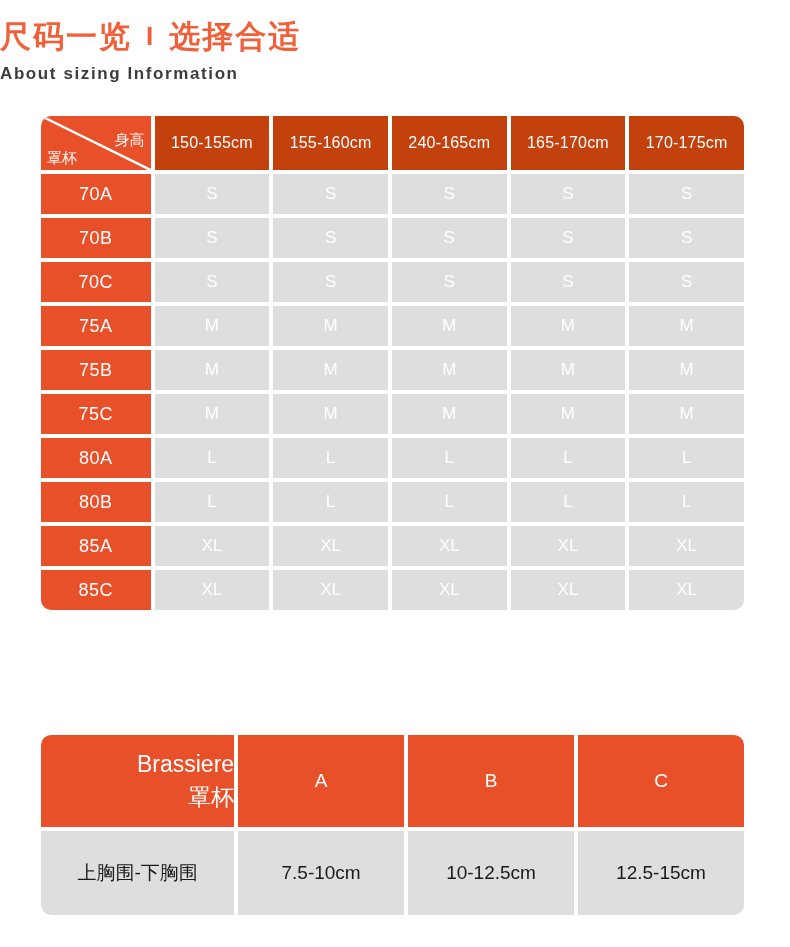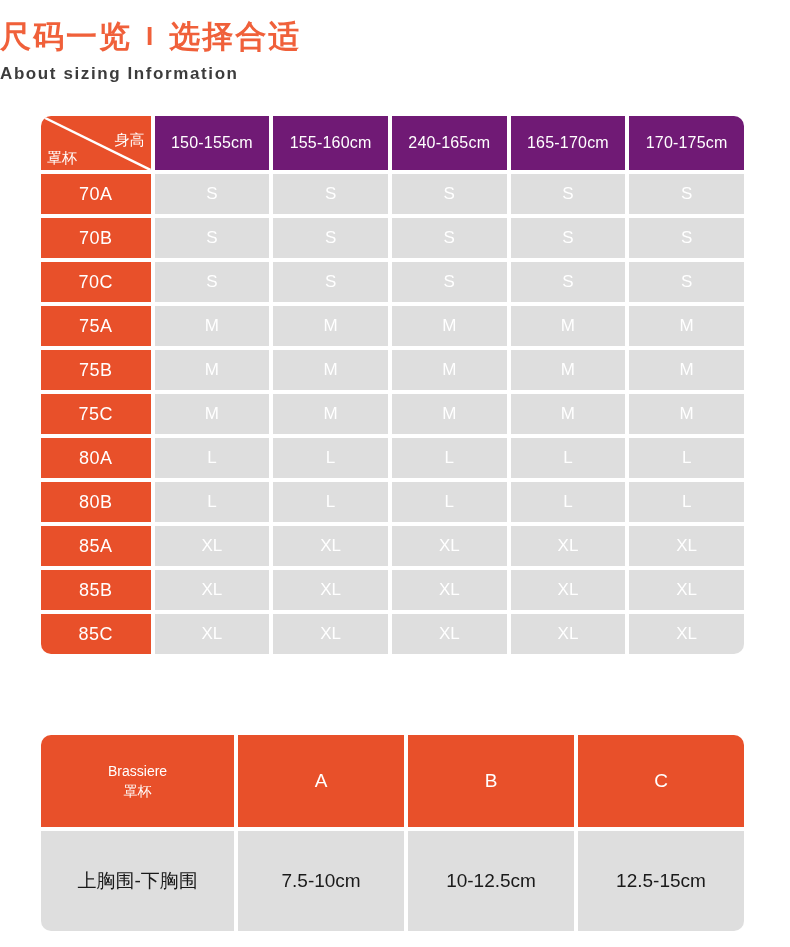--- a/index.html
+++ b/index.html
@@ -86,21 +86,21 @@
   .corner-cell .corner-bottom {
     position: absolute;
     left: 6px;
     bottom: 4px;
     color: #ffffff;
     font-size: 15px;
     line-height: 1.1;
   }
 
   .head-cell {
-    background: #701a75;
+    background: #c2410c;
     color: #ffffff;
     font-size: 16px;
     height: 54px !important;
     letter-spacing: 0.2px;
   }
   .head-cell.last-head { border-top-right-radius: 10px; }
 
   .row-label {
     background: #e8502a;
     color: #ffffff;
@@ -138,28 +138,29 @@
 
   .cup-head {
     background: #e8502a;
     color: #ffffff;
     height: 92px;
     font-size: 19px;
   }
   .cup-head.cup-head-label {
     border-top-left-radius: 10px;
     line-height: 1.45;
-    font-size: 14px;
+    font-size: 23px;
+    text-align: right;
   }
   .cup-head.cup-head-last { border-top-right-radius: 10px; }
 
   .cup-data {
     background: #dedede;
     color: #1a1a1a;
-    height: 100px;
+    height: 84px;
     font-size: 19px;
   }
   .cup-data.cup-data-first { border-bottom-left-radius: 10px; }
   .cup-data.cup-data-last  { border-bottom-right-radius: 10px; }
 </style>
 </head>
 <body>
 
 <div class="title-block">
   <div class="title-main">
@@ -259,28 +260,20 @@
     </tr>
     <tr>
       <td class="row-label">85A</td>
       <td class="data-cell">XL</td>
       <td class="data-cell">XL</td>
       <td class="data-cell">XL</td>
       <td class="data-cell">XL</td>
       <td class="data-cell">XL</td>
     </tr>
     <tr>
-      <td class="row-label">85B</td>
-      <td class="data-cell">XL</td>
-      <td class="data-cell">XL</td>
-      <td class="data-cell">XL</td>
-      <td class="data-cell">XL</td>
-      <td class="data-cell">XL</td>
-    </tr>
-    <tr>
       <td class="row-label last-label">85C</td>
       <td class="data-cell">XL</td>
       <td class="data-cell">XL</td>
       <td class="data-cell">XL</td>
       <td class="data-cell">XL</td>
       <td class="data-cell br-corner">XL</td>
     </tr>
   </tbody>
 </table>
 

